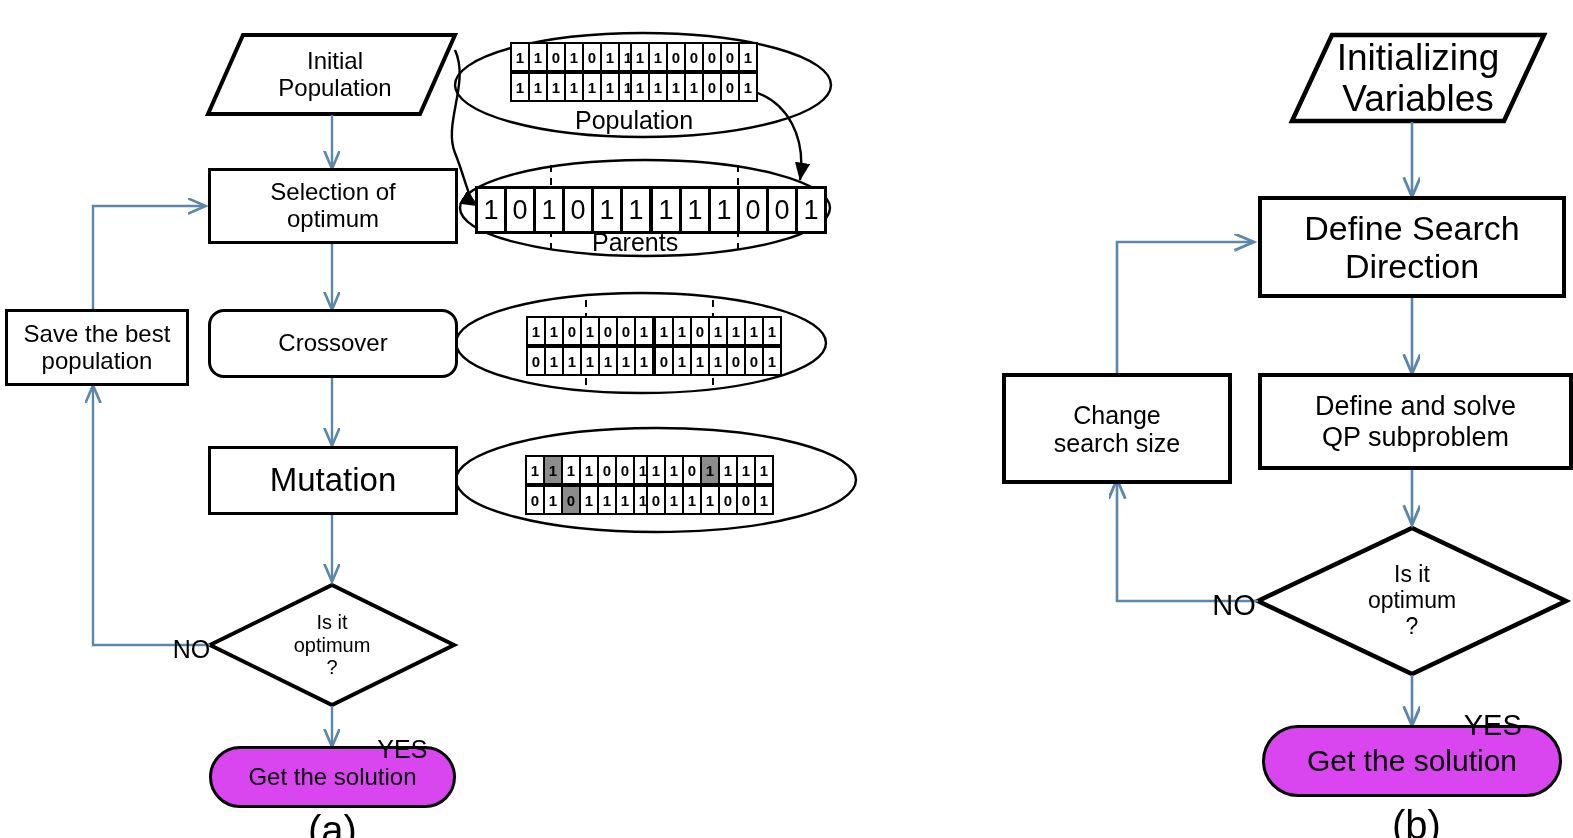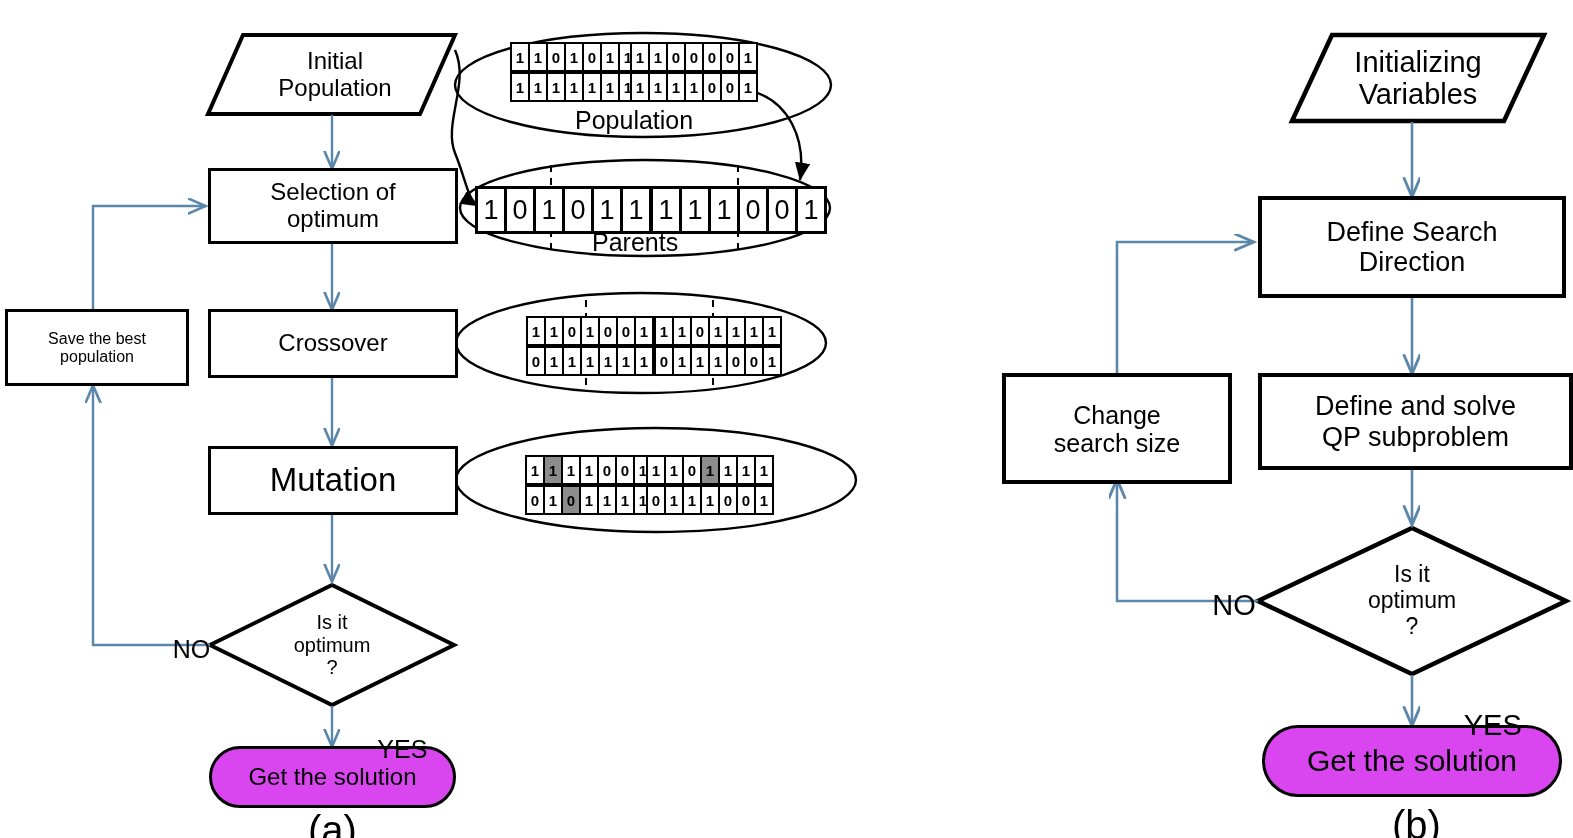--- a/index.html
+++ b/index.html
@@ -80,39 +80,39 @@
   <div class="node" style="left:245px;top:10px;width:180px;height:74px;font-size:24px;">
     <span style="white-space:pre-line;">Initial
 Population</span>
   </div>
 
   <div class="node proc" style="left:208px;top:140px;width:250px;height:76px;font-size:24px;">
     <span style="white-space:pre-line;">Selection of
 optimum</span>
   </div>
 
-  <div class="node proc" style="left:208px;top:281px;width:250px;height:69px;font-size:24px;">
+  <div class="node proc" style="left:208px;top:281px;width:250px;height:69px;font-size:24px;border-radius:16px;">
     <span style="white-space:pre-line;">Crossover</span>
   </div>
 
   <div class="node proc" style="left:208px;top:418px;width:250px;height:69px;font-size:33px;">
     <span style="white-space:pre-line;">Mutation</span>
   </div>
 
   <div class="node" style="left:252px;top:570px;width:160px;height:94px;font-size:20px;">
     <span style="white-space:pre-line;">Is it
 optimum
 ?</span>
   </div>
 
   <div class="node term" style="left:209px;top:718px;width:247px;height:62px;font-size:24px;">
     <span>Get the solution</span>
   </div>
 
-  <div class="node proc" style="left:5px;top:281px;width:184px;height:77px;font-size:16px;">
+  <div class="node proc" style="left:5px;top:281px;width:184px;height:77px;font-size:24px;">
     <span style="white-space:pre-line;">Save the best
 population</span>
   </div>
 
   <div class="lbl" style="left:145px;top:578px;font-size:25px;">
     <span>NO</span>
   </div>
   <div class="lbl" style="left:350px;top:678px;font-size:25px;">
     <span>YES</span>
   </div>
@@ -245,26 +245,26 @@
   <div class="bitstr" style="left:648px;top:457px;">
       <div class="c">0</div>
       <div class="c">1</div>
       <div class="c">1</div>
       <div class="c">1</div>
       <div class="c">0</div>
       <div class="c">0</div>
       <div class="c">1</div>
     </div>
 
-  <div class="node" style="left:1320px;top:10px;width:196px;height:80px;font-size:29px;">
+  <div class="node" style="left:1320px;top:10px;width:196px;height:80px;font-size:37px;">
     <span style="white-space:pre-line;">Initializing
 Variables</span>
   </div>
 
-  <div class="node proc" style="left:1258px;top:168px;width:308px;height:102px;font-size:27px;border-width:4.5px;">
+  <div class="node proc" style="left:1258px;top:168px;width:308px;height:102px;font-size:34px;border-width:4.5px;">
     <span style="white-space:pre-line;">Define Search
 Direction</span>
   </div>
 
   <div class="node proc" style="left:1258px;top:345px;width:315px;height:97px;font-size:27px;border-width:4.5px;">
     <span style="white-space:pre-line;">Define  and solve
 QP subproblem</span>
   </div>
 
   <div class="node proc" style="left:1002px;top:345px;width:230px;height:111px;font-size:25px;border-width:4.5px;">

